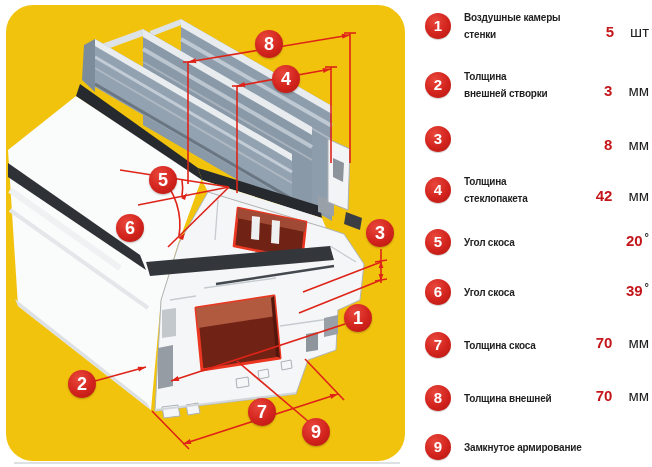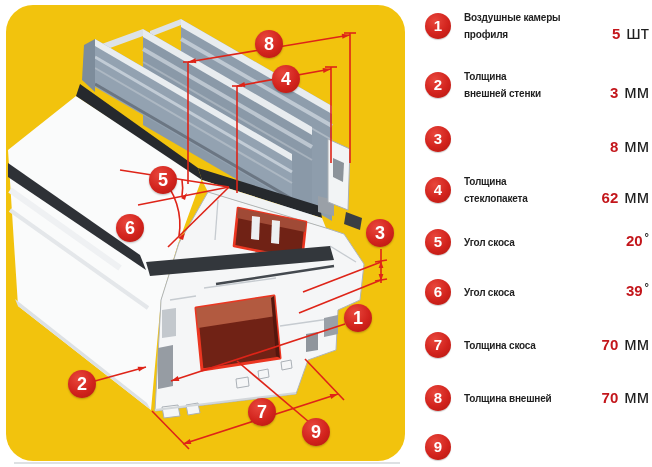--- a/index.html
+++ b/index.html
@@ -22,21 +22,21 @@
       color:#fff;font:700 15px/26px "Liberation Sans",sans-serif;text-align:center;
       box-shadow:0 1px 1px rgba(0,0,0,.2);}
   .ltxt{position:absolute;left:58px;top:50%;transform:translateY(-50%);
         font-size:10px;line-height:17px;color:#1f1f1f;letter-spacing:-0.2px;white-space:nowrap;font-weight:bold;}
   .lval{position:absolute;right:3px;white-space:nowrap;}
   .lrow.two .lval{top:20px;}
   .lrow.one .lval{top:12px;}
   .lrow.two .lc{top:10px;}
   .lrow.one .lc{top:10px;}
   .v{color:#c3161b;font-weight:700;font-size:15px;}
-  .u{color:#1f1f1f;font-size:18px;margin-left:6px;}
+  .u{color:#1f1f1f;font-size:15px;margin-left:16px;}
   .u.deg{font-weight:700;font-size:11px;vertical-align:5px;margin-left:2px;}
 </style>
 </head>
 <body>
 
 <div id="stage">
 
   <div id="diagram-wrap">
     <svg id="diagram-svg" width="410" height="467" viewBox="0 0 410 467">
 
@@ -193,39 +193,39 @@
     <div class="co" style="left:344px;top:304px">1</div>
     <div class="co" style="left:68px;top:370px">2</div>
     <div class="co" style="left:248px;top:398px">7</div>
     <div class="co" style="left:302px;top:418px">9</div>
   </div>
 
   <div id="legend">
 
     <div class="lrow two" style="top:3px">
       <div class="lc">1</div>
-      <div class="ltxt"><span>Воздушные камеры</span><br><span>профиля</span></div>
+      <div class="ltxt"><span>Воздушные камеры</span><br><span>стенки</span></div>
       <div class="lval"><span class="v">5</span><span class="u">шт</span></div>
     </div>
 
     <div class="lrow two" style="top:62px">
       <div class="lc">2</div>
-      <div class="ltxt"><span>Толщина</span><br><span>внешней стенки</span></div>
+      <div class="ltxt"><span>Толщина</span><br><span>внешней створки</span></div>
       <div class="lval"><span class="v">3</span><span class="u">мм</span></div>
     </div>
 
     <div class="lrow two" style="top:116px">
       <div class="lc">3</div>
       <div class="lval"><span class="v">8</span><span class="u">мм</span></div>
     </div>
 
     <div class="lrow two" style="top:167px">
       <div class="lc">4</div>
       <div class="ltxt"><span>Толщина</span><br><span>стеклопакета</span></div>
-      <div class="lval"><span class="v">62</span><span class="u">мм</span></div>
+      <div class="lval"><span class="v">42</span><span class="u">мм</span></div>
     </div>
 
     <div class="lrow one" style="top:219px">
       <div class="lc">5</div>
       <div class="ltxt"><span>Угол скоса</span></div>
       <div class="lval"><span class="v">20</span><span class="u deg">°</span></div>
     </div>
 
     <div class="lrow one" style="top:269px">
       <div class="lc">6</div>
@@ -240,17 +240,18 @@
     </div>
 
     <div class="lrow one" style="top:375px">
       <div class="lc">8</div>
       <div class="ltxt"><span>Толщина внешней</span></div>
       <div class="lval"><span class="v">70</span><span class="u">мм</span></div>
     </div>
 
     <div class="lrow one" style="top:424px">
       <div class="lc">9</div>
+      <div class="ltxt"><span>Замкнутое армирование</span></div>
       <div class="lval"><span class="v"></span><span class="u"></span></div>
     </div>
 
   </div>
 </div>
 
 </body></html>

